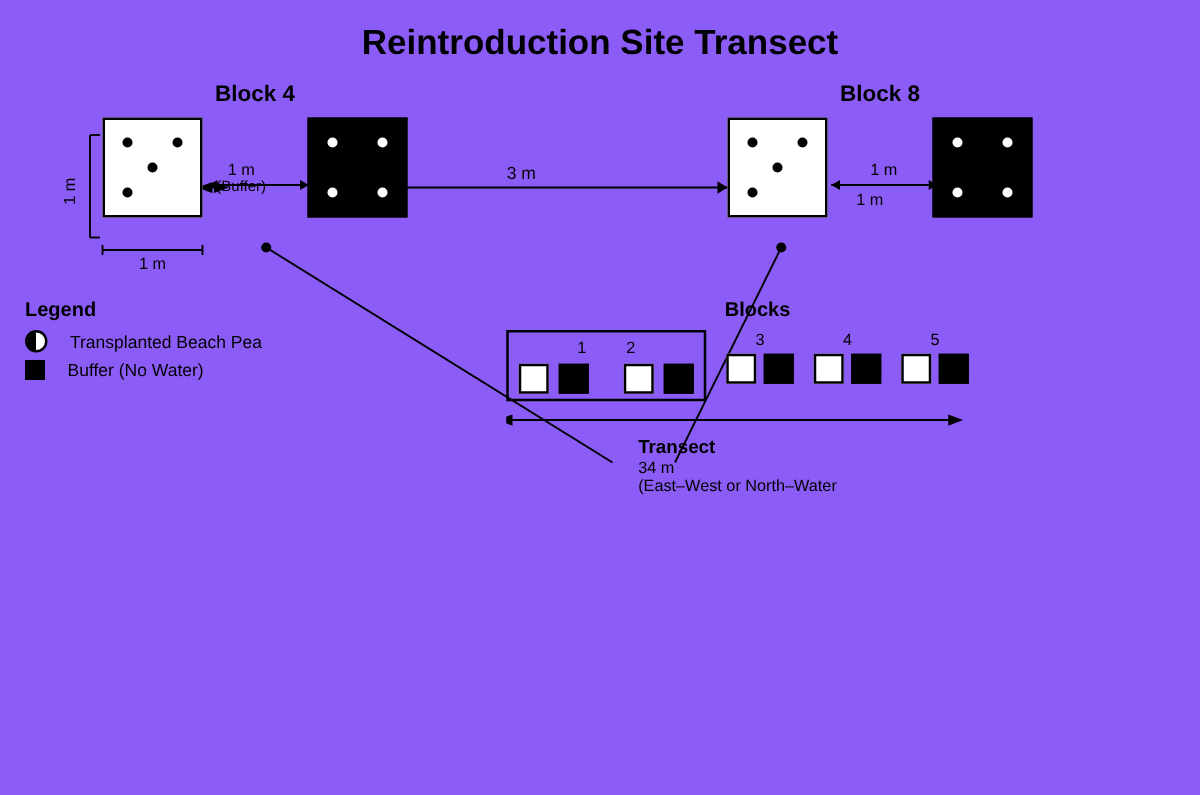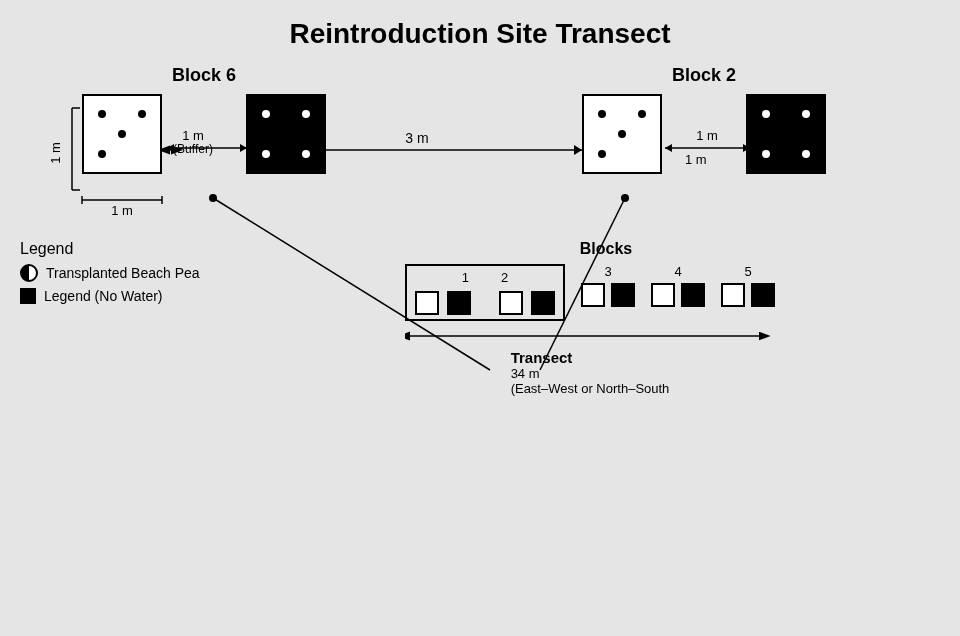--- a/index.html
+++ b/index.html
@@ -8,21 +8,21 @@
       font-family: Arial, sans-serif;
       width: 960px;
       height: 636px;
       overflow: hidden;
       position: relative;
     }
 
     .page-container {
       width: 960px;
       height: 636px;
-      background: #e5e5e5;
+      background: #8b5cf6;
       position: relative;
     }
 
     
     .title {
       text-align: center;
       font-size: 28px;
       font-weight: bold;
       padding-top: 18px;
       padding-bottom: 10px;
@@ -68,30 +68,30 @@
     .dot-center { top: 50%; left: 50%; transform: translate(-50%, -50%); }
     .dot-bl { bottom: 14px; left: 14px; }
     .dot-br { bottom: 14px; right: 14px; }
 
     .legend {
       min-width: 230px;
     }
 
     .legend-title {
       font-size: 16px;
-      font-weight: normal;
+      font-weight: bold;
       margin-bottom: 6px;
     }
 
     .legend-item {
       display: flex;
       align-items: center;
       margin-bottom: 6px;
       font-size: 14px;
-      gap: 8px;
+      gap: 18px;
     }
 
     .legend-icon-circle-half {
       width: 18px;
       height: 18px;
       border: 2px solid #000;
       border-radius: 50%;
       background: linear-gradient(to right, #000 50%, #fff 50%);
       display: inline-block;
       flex-shrink: 0;
@@ -216,21 +216,21 @@
 
     <line x1="213" y1="198" x2="490" y2="370" stroke="#000" stroke-width="1.5"></line>
 
     <line x1="625" y1="198" x2="540" y2="370" stroke="#000" stroke-width="1.5"></line>
 
     <circle cx="213" cy="198" r="4" fill="#000"></circle>
     <circle cx="625" cy="198" r="4" fill="#000"></circle>
   </svg>
 
   <div style="position:absolute; left:82px; top:65px;">
-    <div class="block-label" style="text-align:center; margin-bottom:8px;">Block 6</div>
+    <div class="block-label" style="text-align:center; margin-bottom:8px;">Block 4</div>
     <div style="display:flex; align-items:center; gap:0;">
 
       <div class="plot-white">
         <div class="dot dot-black dot-tl"></div>
         <div class="dot dot-black dot-tr"></div>
         <div class="dot dot-black dot-center"></div>
         <div class="dot dot-black dot-bl"></div>
       </div>
 
       <div style="width:84px;"></div>
@@ -238,21 +238,21 @@
       <div class="plot-black">
         <div class="dot dot-white dot-tl"></div>
         <div class="dot dot-white dot-tr"></div>
         <div class="dot dot-white dot-bl"></div>
         <div class="dot dot-white dot-br"></div>
       </div>
     </div>
   </div>
 
   <div style="position:absolute; left:582px; top:65px;">
-    <div class="block-label" style="text-align:center; margin-bottom:8px;">Block 2</div>
+    <div class="block-label" style="text-align:center; margin-bottom:8px;">Block 8</div>
     <div style="display:flex; align-items:center; gap:0;">
 
       <div class="plot-white">
         <div class="dot dot-black dot-tl"></div>
         <div class="dot dot-black dot-tr"></div>
         <div class="dot dot-black dot-center"></div>
         <div class="dot dot-black dot-bl"></div>
       </div>
 
       <div style="width:84px;"></div>
@@ -273,21 +273,21 @@
   <div style="position:absolute; top:240px; left:20px; width:920px; display:flex;">
 
     <div class="legend" style="min-width:240px;">
       <div class="legend-title">Legend</div>
       <div class="legend-item">
         <span class="legend-icon-circle-half"></span>
         <span>Transplanted Beach Pea</span>
       </div>
       <div class="legend-item">
         <span class="legend-icon-black-sq"></span>
-        <span>Legend (No Water)</span>
+        <span>Buffer (No Water)</span>
       </div>
     </div>
 
     <div class="transect-section">
       <div class="blocks-label">Blocks</div>
 
       <div style="position:relative;">
 
         <div style="display:flex; align-items:flex-start; gap:16px; position:relative;">
 
@@ -341,19 +341,19 @@
               </marker>
             </defs>
             <line x1="2" y1="9" x2="98%" y2="9" stroke="#000" stroke-width="1.5" marker-start="url(#ta-arrow-start)" marker-end="url(#ta-arrow)"></line>
           </svg>
         </div>
       </div>
 
       <div class="transect-label-area" style="margin-top:4px;">
         <div class="transect-bold">Transect</div>
         <div class="transect-sub">34 m</div>
-        <div class="transect-sub">(East–West or North–South</div>
+        <div class="transect-sub">(East–West or North–Water</div>
       </div>
     </div>
 
   </div>
 
 </div>
 
 </body></html>

